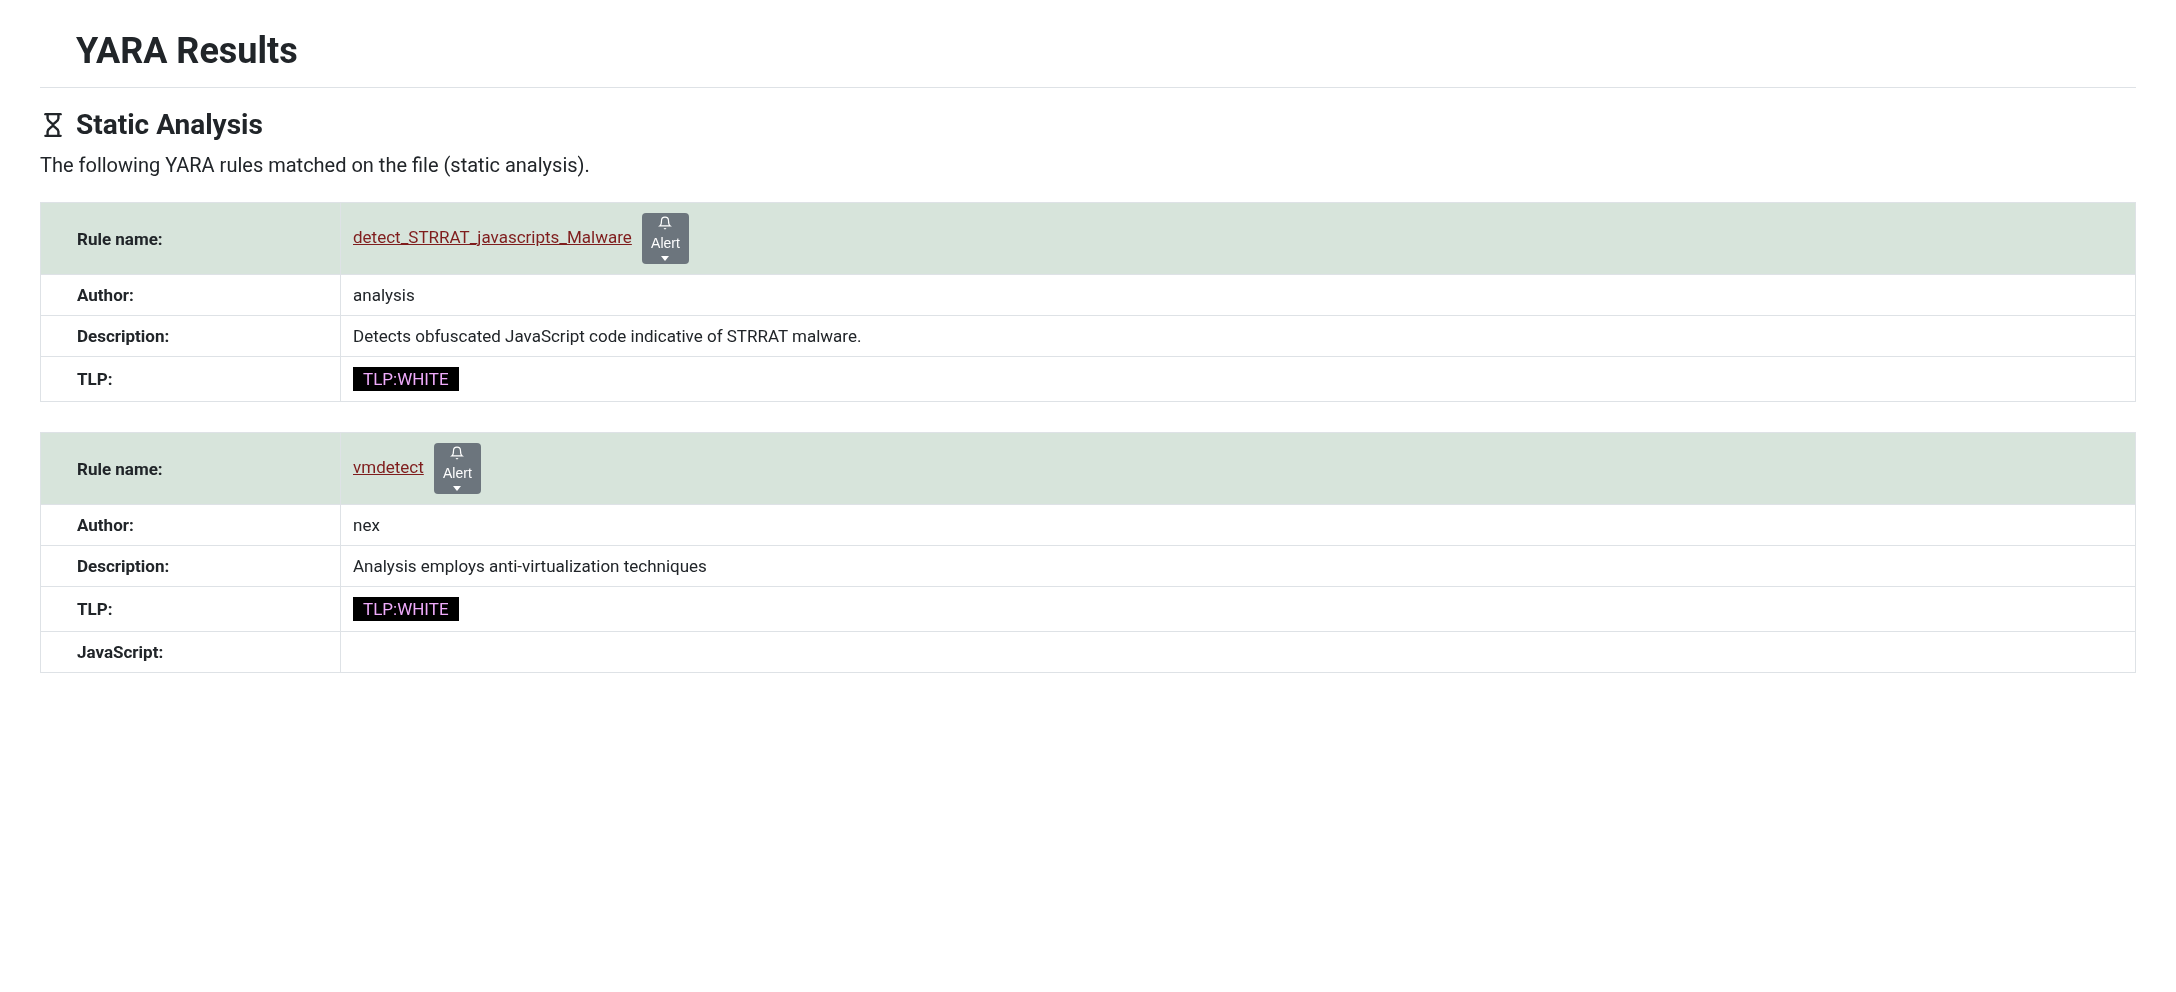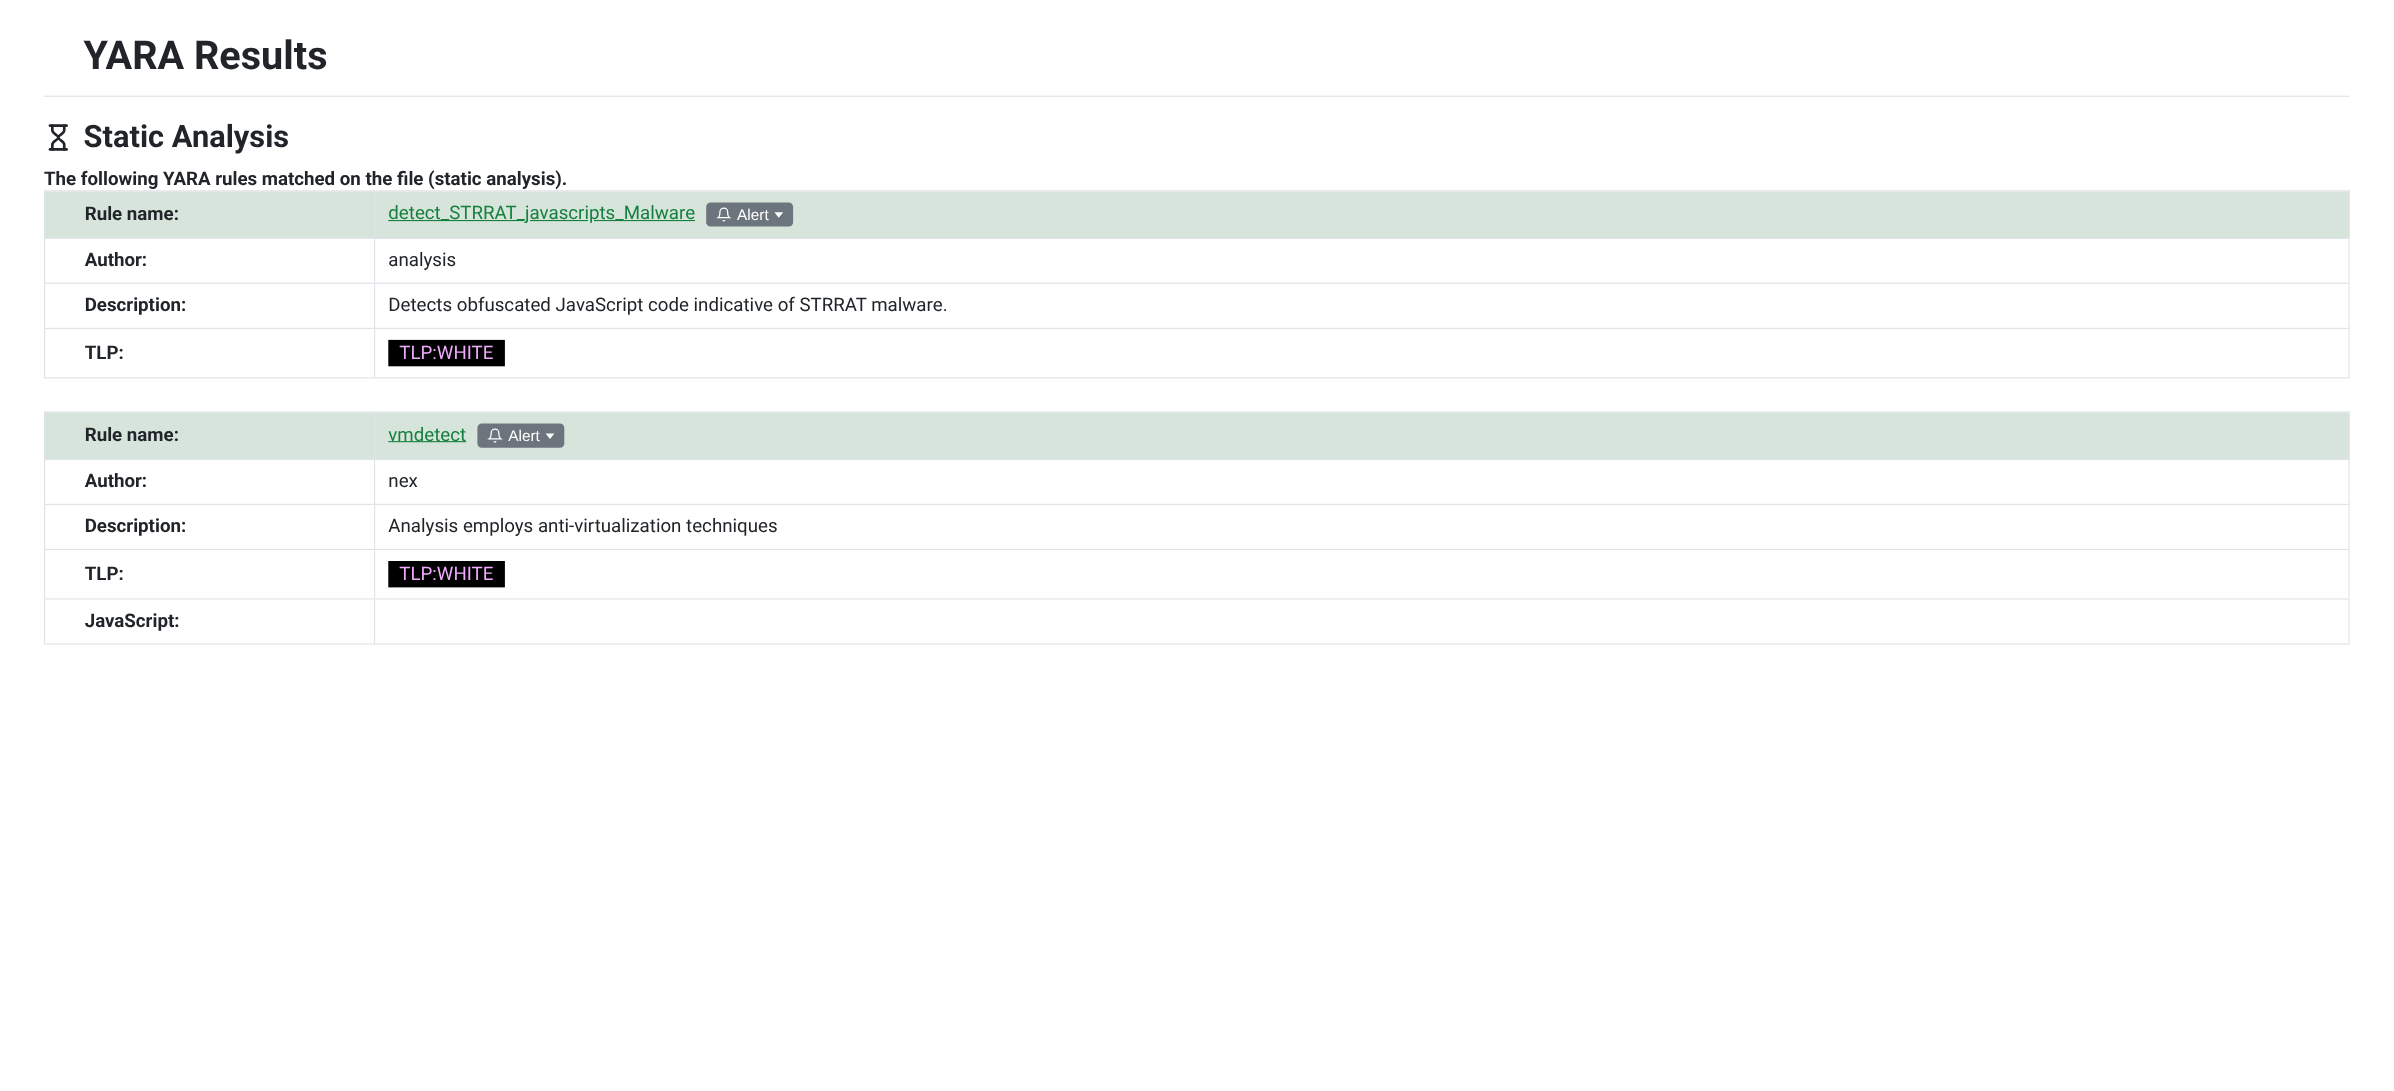--- a/index.html
+++ b/index.html
@@ -35,22 +35,22 @@
     }
     .hourglass-icon {
       display: inline-flex;
       align-items: center;
     }
     .hourglass-icon svg {
       width: 26px;
       height: 26px;
     }
     .intro {
-      font-size: 17px;
-      font-weight: bold;
+      font-size: 20px;
+      margin-bottom: 25px;
     }
     table {
       width: 100%;
       border-collapse: collapse;
       margin-bottom: 30px;
       border: 1px solid #dee2e6;
     }
     tr {
       border-bottom: 1px solid #dee2e6;
     }
@@ -64,37 +64,38 @@
       width: 300px;
       font-weight: 700;
       background: #fff;
       padding-left: 36px;
     }
     .header-row th,
     .header-row td {
       background: #d7e4db;
     }
     .rule-link {
-      color: #15803d;
+      color: #7f1d1d;
       text-decoration: underline;
       font-size: 17px;
     }
     .alert-btn {
       display: inline-flex;
       align-items: center;
       gap: 5px;
       background: #6c757d;
       color: #fff;
       border: none;
       border-radius: 4px;
       padding: 3px 9px;
       font-size: 14px;
       margin-left: 6px;
       cursor: pointer;
       vertical-align: middle;
+      flex-direction: column;
     }
     .alert-btn svg {
       width: 14px;
       height: 14px;
       fill: none;
       stroke: #fff;
       stroke-width: 2;
     }
     .caret-down {
       width: 0;

